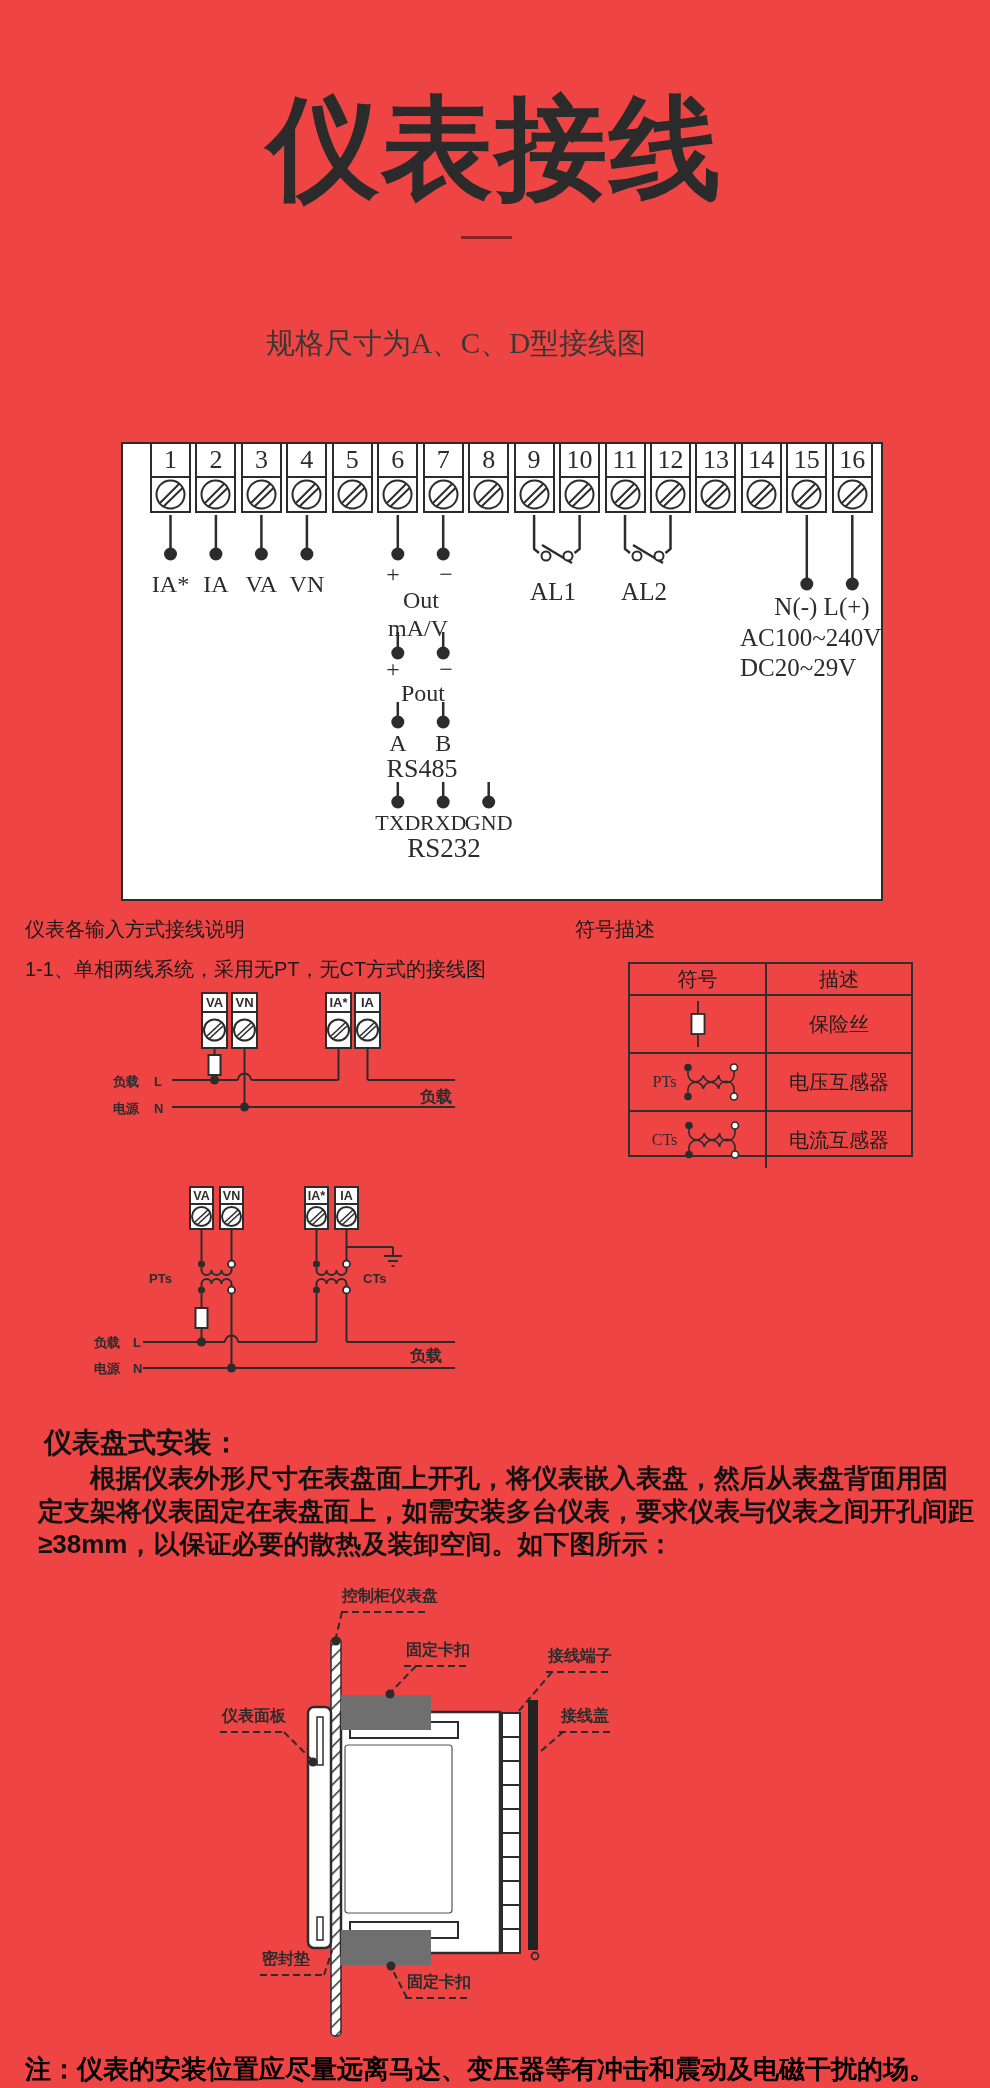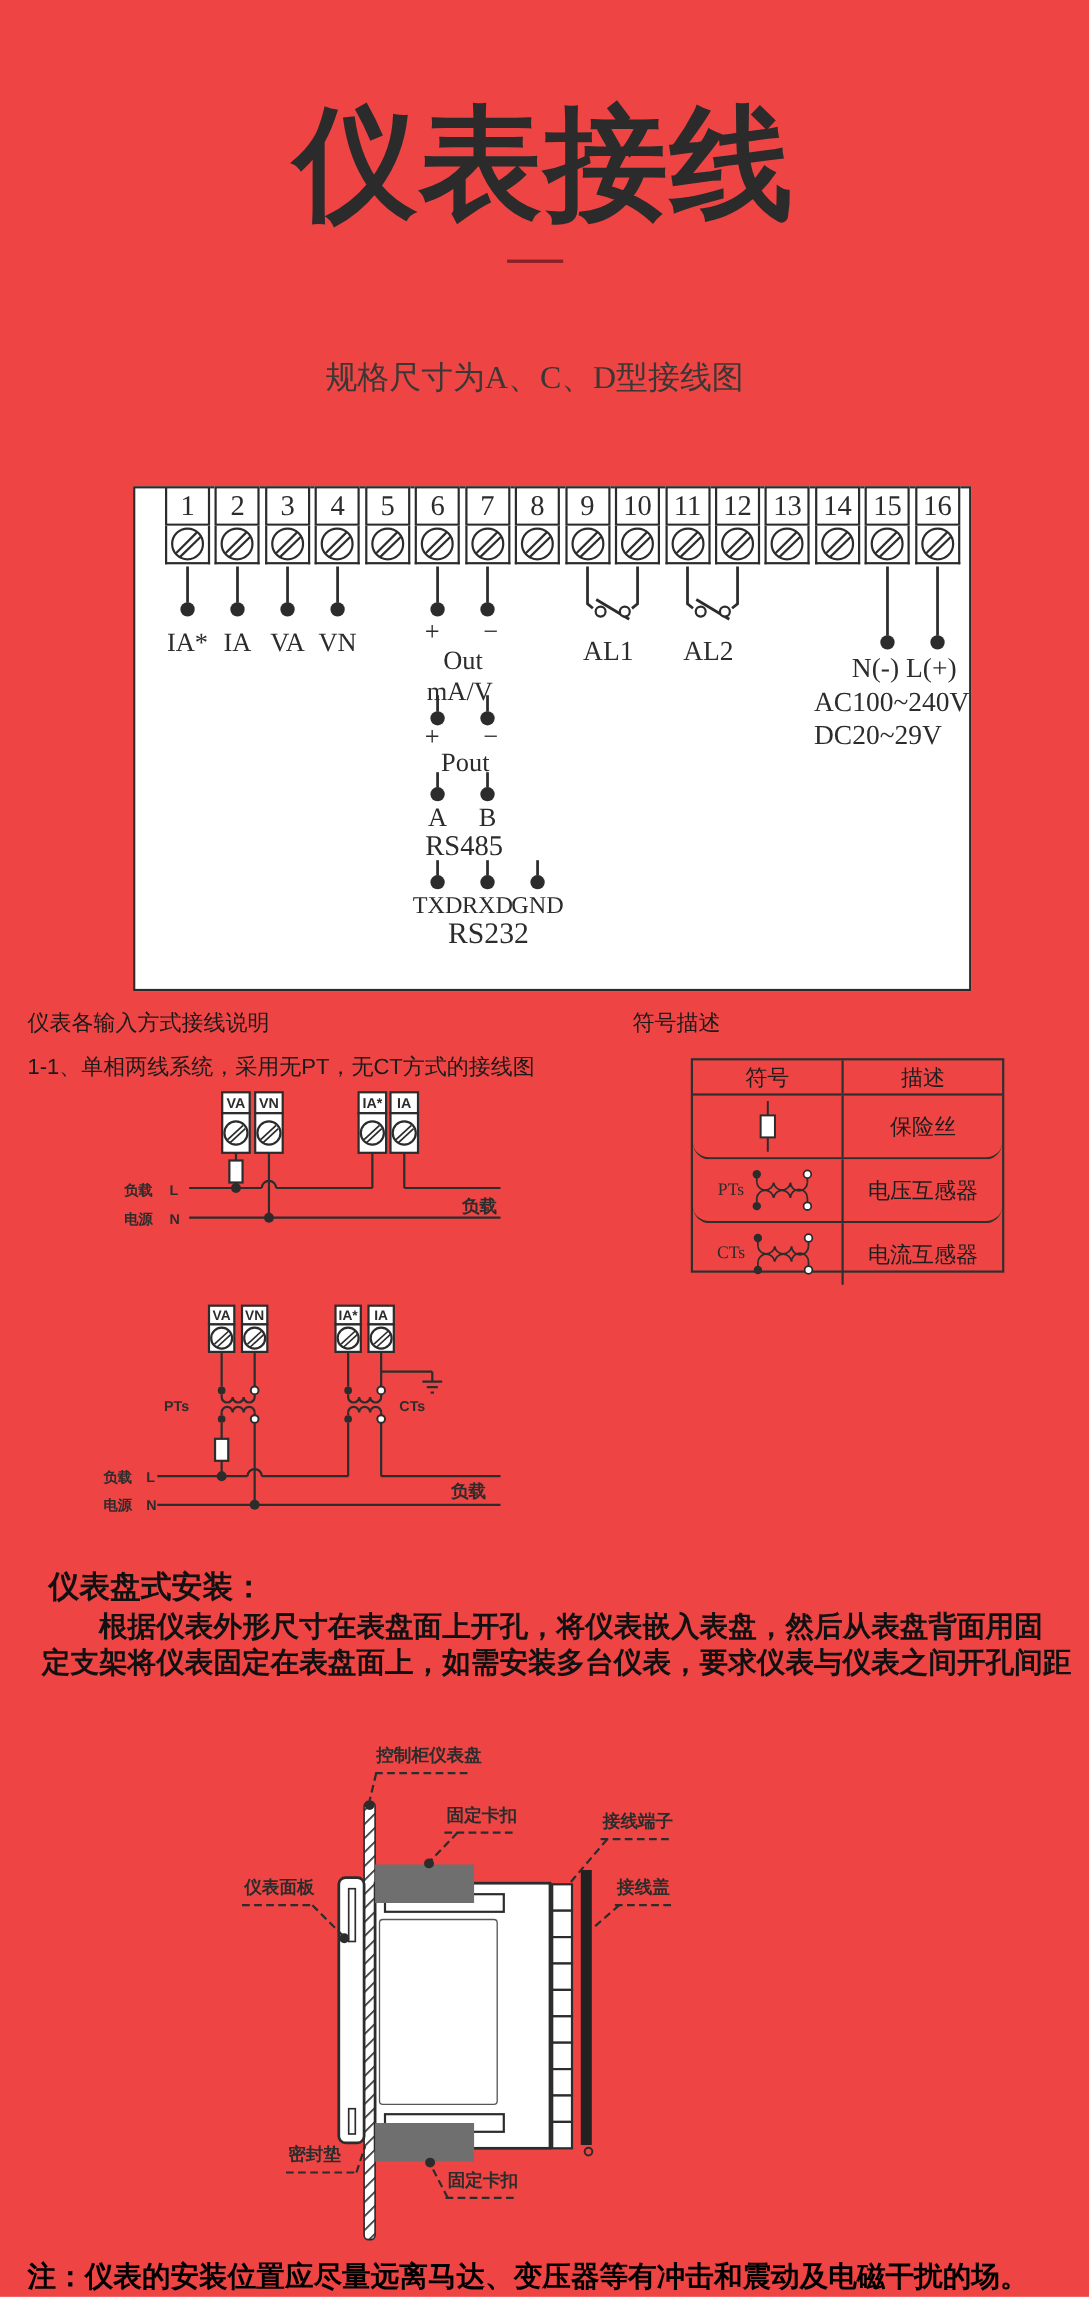--- a/index.html
+++ b/index.html
@@ -3,35 +3,35 @@
 <meta charset="utf-8">
 <style>
   html,body{margin:0;padding:0;}
   .page{position:relative;width:990px;height:2088px;background:#ef4444;
         font-family:"Liberation Sans",sans-serif;color:#1d1d1d;overflow:hidden;}
   .abs{position:absolute;}
   .page-title{top:74px;left:0;width:990px;text-align:center;font-size:112px;
         font-weight:bold;color:#2b2b2b;letter-spacing:2px;}
   .red-divider{top:236px;left:461px;width:51px;height:3px;background:#8c2027;}
   .subtitle{top:324px;left:0;width:912px;text-align:center;font-size:29px;color:#3b3734;
-        font-family:"Liberation Serif",serif;margin-left:30px;}
+        font-family:"Liberation Serif",serif;}
   
   .bigbox{top:442px;left:121px;width:758px;height:455px;border:2px solid #2b2b2b;background:#fff;}
   .terminal{position:absolute;top:-2px;width:41px;}
   .tnum{height:32px;border:2px solid #2b2b2b;background:#fff;text-align:center;
         font-family:"Liberation Serif",serif;font-size:26px;line-height:32px;color:#2c2c2c;}
   .tscrew{height:33px;border:2px solid #2b2b2b;border-top:none;background:#fff;
         display:flex;align-items:center;justify-content:center;}
   .overlay-svg{position:absolute;left:0;top:0;}
   svg text{fill:#2c2c2c;}
   .sec-title{font-size:20px;color:#1a1a1a;}
   
   .symtable{top:962px;left:628px;width:285px;height:195px;border:2px solid #2f2f2f;box-sizing:border-box;}
   .symtable .hdr{display:flex;height:30px;border-bottom:2px solid #2f2f2f;}
-  .symtable .row{display:flex;height:56px;border-bottom:2px solid #2f2f2f;border-radius:15px;}
+  .symtable .row{display:flex;height:56px;border-bottom:2px solid #2f2f2f;}
   .symtable .row:last-child{border-bottom:none;}
   .symtable .c1{width:135px;border-right:2px solid #2f2f2f;display:flex;align-items:center;justify-content:center;gap:4px;}
   .symtable .c2{flex:1;display:flex;align-items:center;justify-content:center;}
   .symtable .hdr div{font-size:20px;color:#1d1d1d;}
   .symtable .desc{font-size:20px;color:#1d1d1d;}
   .symlabel{font-family:"Liberation Serif",serif;font-size:16px;color:#2c2c2c;}
   
   .pm-heading{font-size:28px;font-weight:bold;color:#111;}
   .pm-line{font-size:26px;font-weight:600;color:#111;white-space:nowrap;}
   .note-line{font-size:26px;font-weight:bold;color:#000;white-space:nowrap;}
@@ -516,20 +516,21 @@
       <text x="53" y="167">L</text>
       <text x="14" y="193">电源</text>
       <text x="53" y="193">N</text>
       <text x="330" y="181" font-size="16">负载</text>
     </g>
   </svg>
 
   <div class="abs pm-heading" style="left:44px;top:1424px;">仪表盘式安装：</div>
   <div class="abs pm-line" style="left:90px;top:1461px;">根据仪表外形尺寸在表盘面上开孔，将仪表嵌入表盘，然后从表盘背面用固</div>
   <div class="abs pm-line" style="left:38px;top:1494px;">定支架将仪表固定在表盘面上，如需安装多台仪表，要求仪表与仪表之间开孔间距</div>
+  <div class="abs pm-line" style="left:38px;top:1527px;">≥38mm，以保证必要的散热及装卸空间。如下图所示：</div>
 
   <svg class="abs" style="left:200px;top:1585px;" width="450" height="460" viewBox="0 0 450 460">
     <defs>
       <pattern id="hatch" width="9" height="9" patternUnits="userSpaceOnUse" patternTransform="rotate(45)">
         <rect width="9" height="9" fill="#ffffff"></rect>
         <line x1="0" y1="0" x2="0" y2="9" stroke="#2c2c2c" stroke-width="3"></line>
       </pattern>
     </defs>
 
     <rect x="131" y="53" width="10" height="398" rx="4" fill="url(#hatch)" stroke="#2c2c2c" stroke-width="1.5"></rect>

